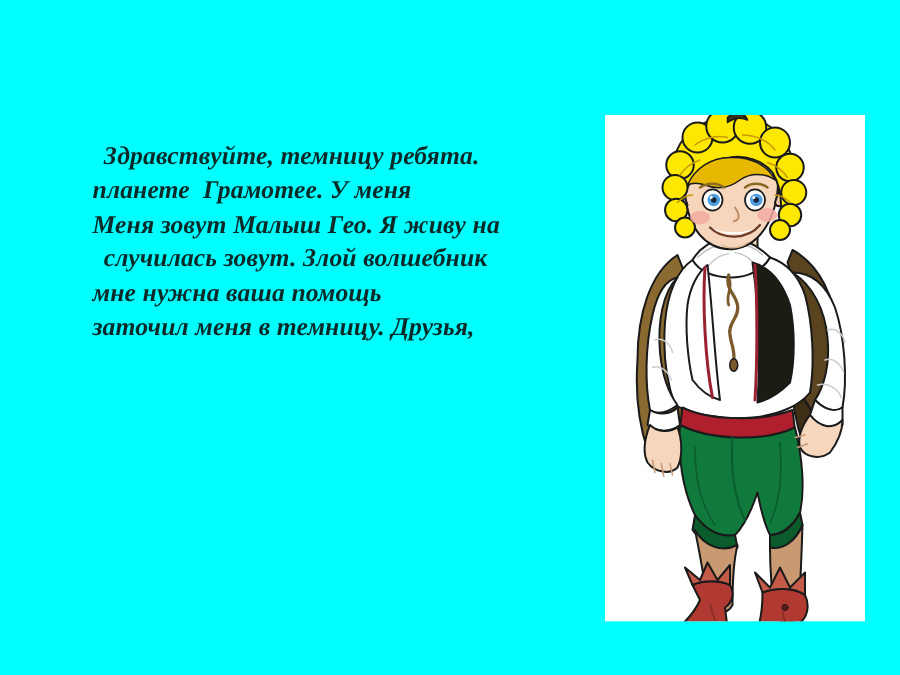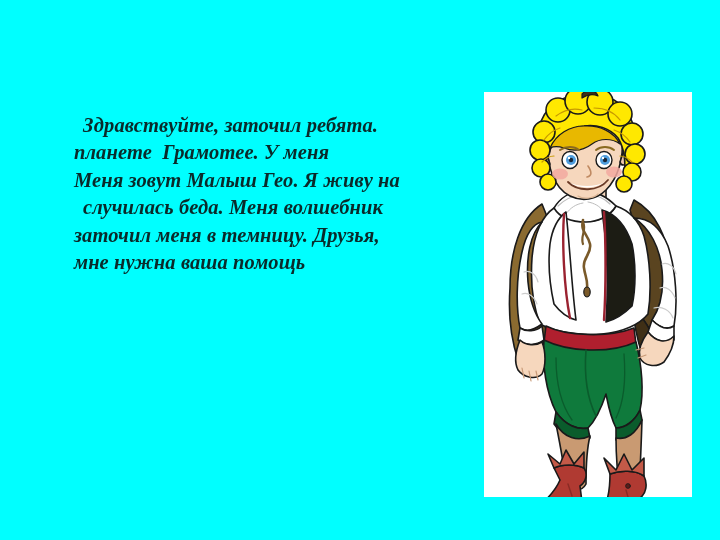--- a/index.html
+++ b/index.html
@@ -55,26 +55,26 @@
     height: 405px;
     display: block;
   }
 </style>
 </head>
 <body>
 
 <div id="slide">
 
   <div id="text-block">
-    <div class="line indent">Здравствуйте, заточил ребята.</div>
+    <div class="line indent">Здравствуйте, темницу ребята.</div>
     <div class="line">планете  Грамотее. У меня</div>
     <div class="line">Меня зовут Малыш Гео. Я живу на</div>
-    <div class="line indent">случилась беда. Меня волшебник</div>
+    <div class="line indent">случилась зовут. Злой волшебник</div>
+    <div class="line">мне нужна ваша помощь</div>
     <div class="line">заточил меня в темницу. Друзья,</div>
-    <div class="line">мне нужна ваша помощь</div>
   </div>
 
   <div id="picture-panel">
     <svg id="figure-svg" viewBox="0 0 208 405" xmlns="http://www.w3.org/2000/svg">
       <rect x="0" y="0" width="208" height="405" fill="#ffffff"></rect>
 
       <g stroke="#1a1a1a" stroke-width="1.6" stroke-linejoin="round" stroke-linecap="round">
 
         <path d="M58 112 C36 126 26 160 26 196 C24 224 28 250 34 268
                  C40 252 48 236 58 222 C52 196 54 156 66 132 Z" fill="#8a6a30"></path>

